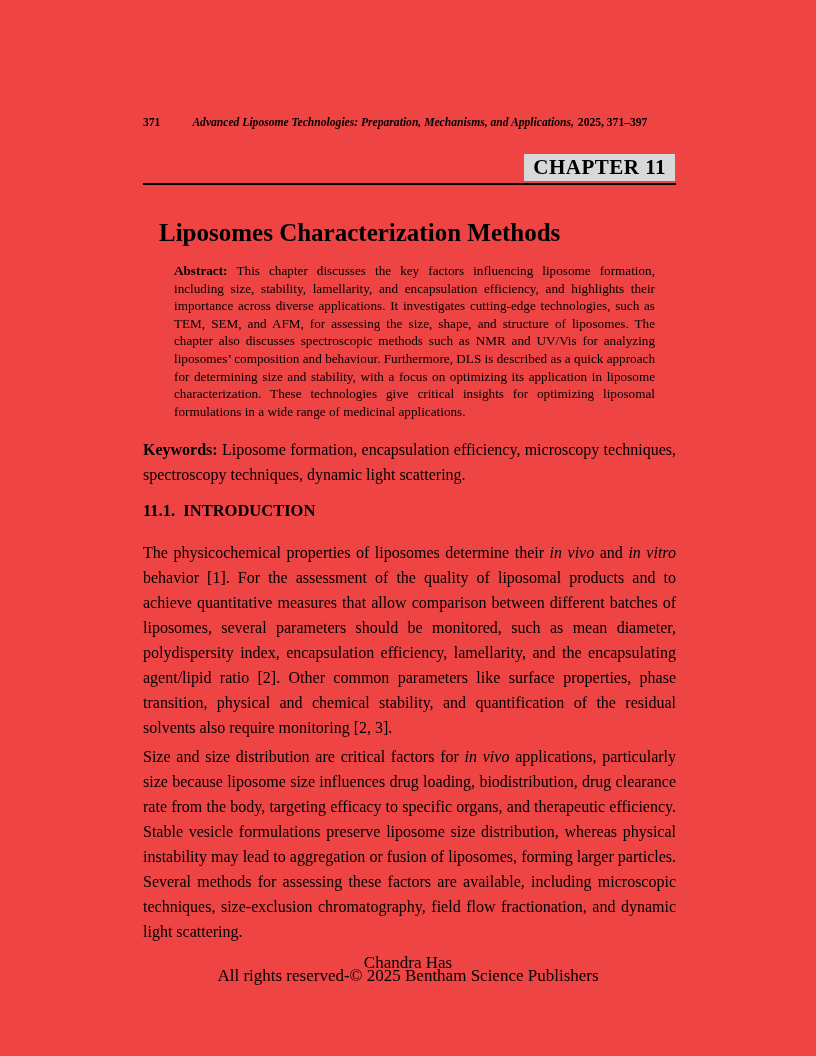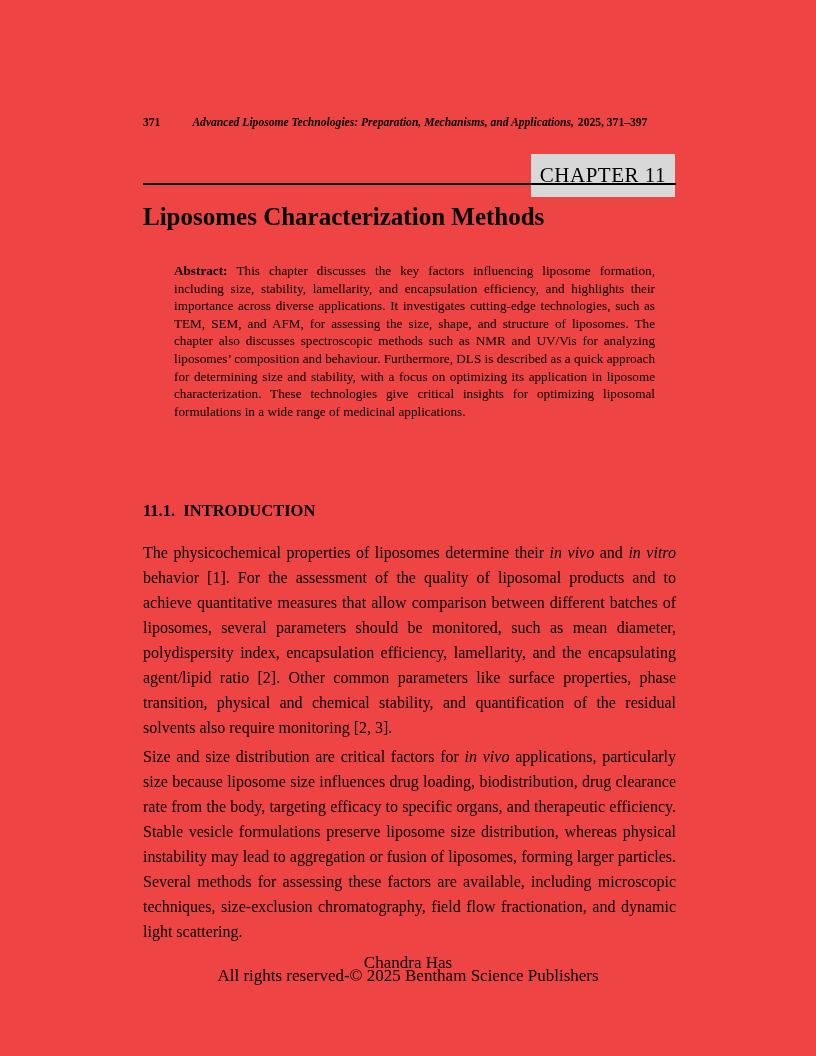--- a/index.html
+++ b/index.html
@@ -38,24 +38,24 @@
     margin-left: 4px;
   }
 
   
   .chapter-badge {
     position: absolute;
     right: 141px;
     top: 154px;
     height: 27px;
     line-height: 27px;
-    padding: 8px 9px;
+    padding: 0 9px;
     background: #d8d8d8;
     font-size: 21px;
-    font-weight: normal;
+    font-weight: bold;
     letter-spacing: 0.5px;
     white-space: nowrap;
   }
   .header-rule {
     position: absolute;
     left: 143px;
     top: 183px;
     width: 533px;
     height: 2px;
     background: #000000;
@@ -134,24 +134,25 @@
 
 <div class="page">
 
   <div class="running-head">
     <span class="page-num">371</span><span class="book-title">Advanced Liposome Technologies: Preparation, Mechanisms, and Applications,</span><span class="edition">2025, 371–397</span>
   </div>
 
   <div class="chapter-badge">CHAPTER 11</div>
   <div class="header-rule"></div>
 
-  <h1 class="chapter-title" style="margin:0;">Liposomes Characterization Methods</h1>
+  <h1 class="chapter-title" style="margin:16px;">Liposomes Characterization Methods</h1>
 
   <div class="abstract"><span style="font-weight: bold;">Abstract: </span><span>This chapter discusses the key factors influencing liposome formation, including size, stability, lamellarity, and encapsulation efficiency, and highlights their importance across diverse applications. It investigates cutting-edge technologies, such as TEM, SEM, and AFM, for assessing the size, shape, and structure of liposomes. The chapter also discusses spectroscopic methods such as NMR and UV/Vis for analyzing liposomes’ composition and behaviour. Furthermore, DLS is described as a quick approach for determining size and stability, with a focus on optimizing its application in liposome characterization. These technologies give critical insights for optimizing liposomal formulations in a wide range of medicinal applications.</span></div>
 
+  <div class="keywords"><span style="font-weight: bold;">Keywords: </span><span>Liposome formation, encapsulation efficiency, microscopy techniques, spectroscopy techniques, dynamic light scattering.</span></div>
 
   <div class="section-heading">11.1.  INTRODUCTION</div>
 
   <div class="body-para para-1"><span>The physicochemical properties of liposomes determine their </span><span style="font-style: italic;">in vivo</span><span> and </span><span style="font-style: italic;">in vitro</span><span> behavior [1]. For the assessment of the quality of liposomal products and to achieve quantitative measures that allow comparison between different batches of liposomes, several parameters should be monitored, such as mean diameter, polydispersity index, encapsulation efficiency, lamellarity, and the encapsulating agent/lipid ratio [2]. Other common parameters like surface properties, phase transition, physical and chemical stability, and quantification of the residual solvents also require monitoring [2, 3].</span></div>
 
   <div class="body-para para-2"><span>Size and size distribution are critical factors for </span><span style="font-style: italic;">in vivo</span><span> applications, particularly size because liposome size influences drug loading, biodistribution, drug clearance rate from the body, targeting efficacy to specific organs, and therapeutic efficiency. Stable vesicle formulations preserve liposome size distribution, whereas physical instability may lead to aggregation or fusion of liposomes, forming larger particles. Several methods for assessing these factors are available, including microscopic techniques, size-exclusion chromatography, field flow fractionation, and dynamic light scattering.</span></div>
 
   <div class="page-footer">
     <div>Chandra Has</div>
     <div>All rights reserved-© 2025 Bentham Science Publishers</div>

